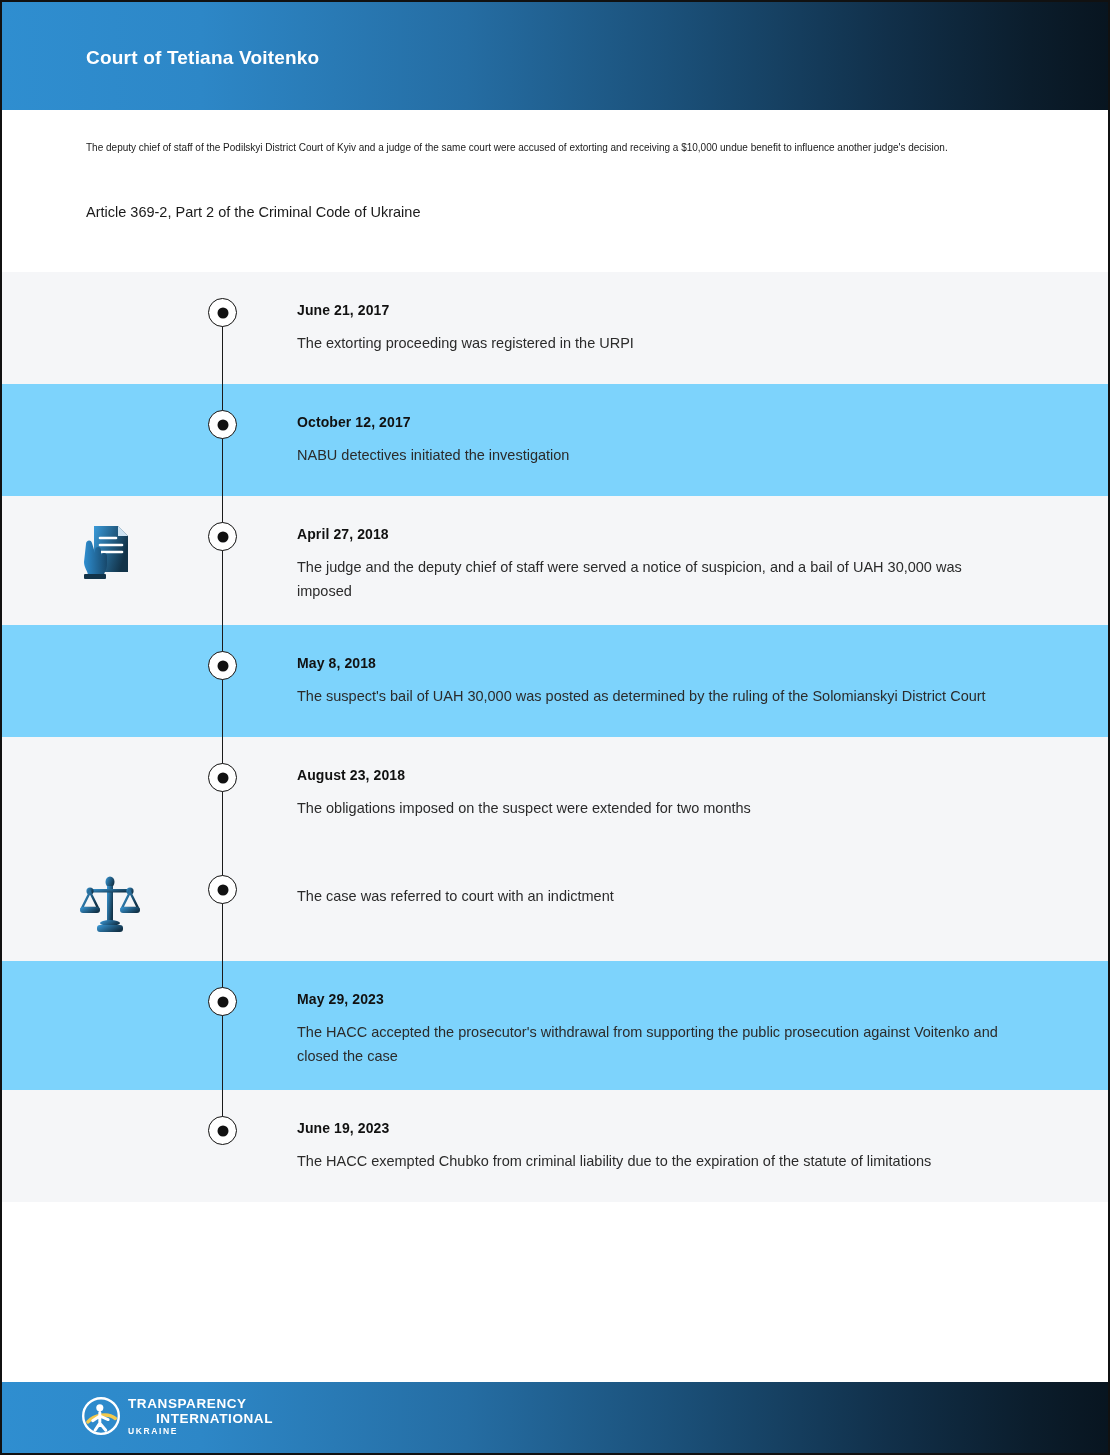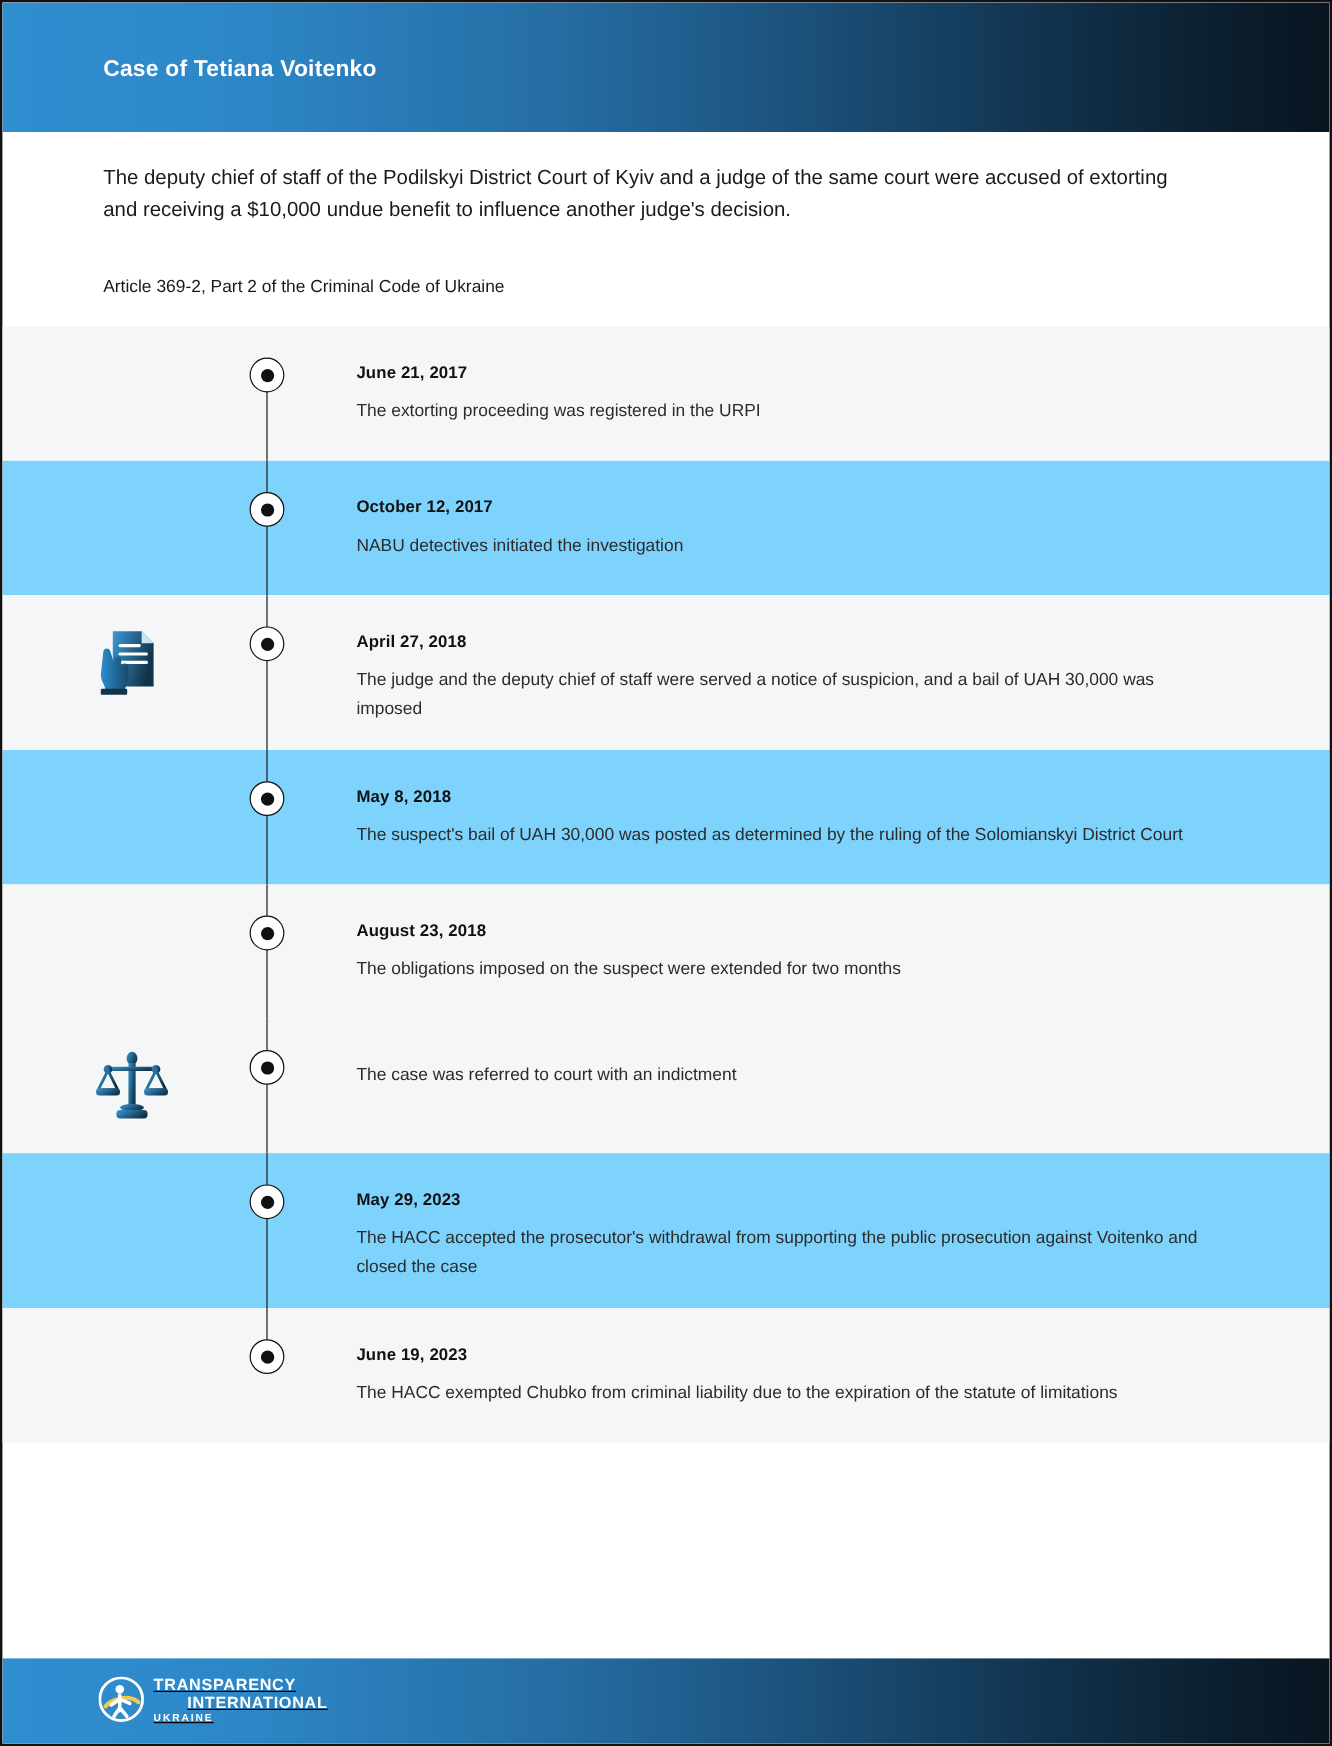--- a/index.html
+++ b/index.html
@@ -39,21 +39,21 @@
   }
 
   
   .intro {
     position: absolute;
     left: 84px;
     top: 132px;
     width: 910px;
   }
   .intro-summary {
-    font-size: 17px;
+    font-size: 10px;
     line-height: 27px;
     color: #1a1a1a;
   }
   .intro-article {
     margin-top: 40px;
     font-size: 14.5px;
     line-height: 22px;
     color: #1a1a1a;
   }
 
@@ -146,21 +146,20 @@
     height: 71px;
     background: linear-gradient(90deg, #2f8ed0 0%, #2d87c7 18%, #256da3 42%, #1a4e76 62%, #11304a 80%, #0b1d2c 93%, #081520 100%);
   }
   .footer-logo {
     position: absolute;
     left: 80px;
     top: 15px;
     display: flex;
     align-items: center;
     gap: 8px;
-    text-decoration: underline;
   }
   .logo-mark { width: 38px; height: 38px; flex: none; }
   .logo-text { color: #ffffff; line-height: 1; }
   .logo-line1, .logo-line2 {
     font-size: 13.5px;
     font-weight: bold;
     letter-spacing: 0.6px;
     display: block;
   }
   .logo-line2 { margin-top: 1px; padding-left: 28px; }
@@ -171,21 +170,21 @@
     letter-spacing: 1.6px;
     margin-top: 2px;
   }
 </style>
 </head>
 <body>
 
 <div class="page">
 
   <div class="header">
-    <div class="header-title">Case of Tetiana Voitenko</div>
+    <div class="header-title">Court of Tetiana Voitenko</div>
   </div>
 
   <div class="intro">
     <p class="intro-summary">The deputy chief of staff of the Podilskyi District Court of Kyiv and a judge of the same court were accused of extorting and receiving a $10,000 undue benefit to influence another judge's decision.</p>
     <p class="intro-article">Article 369-2, Part 2 of the Criminal Code of Ukraine</p>
   </div>
 
   <div class="timeline" id="timeline">
       <div class="tl-row shaded">
         <div class="tl-inner">

